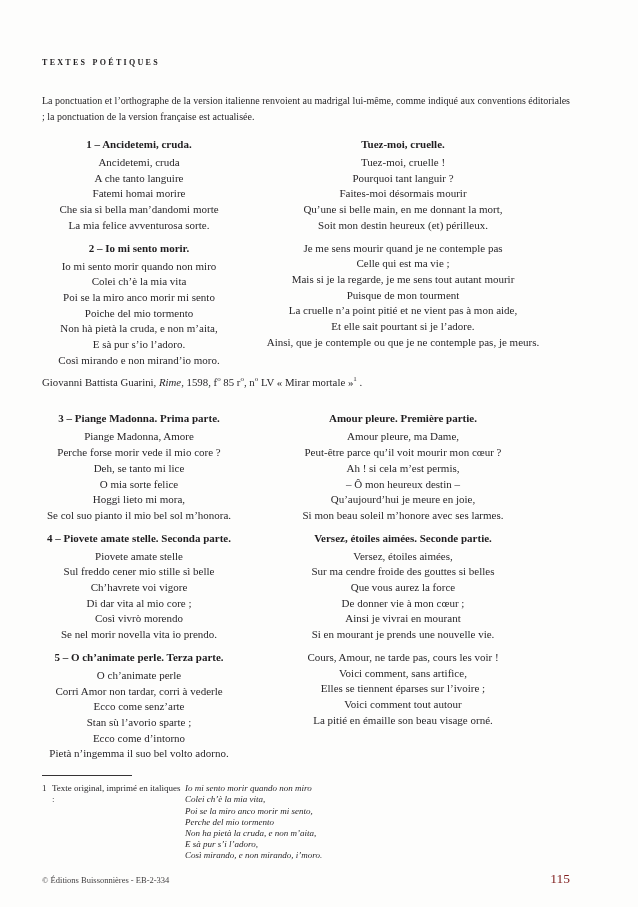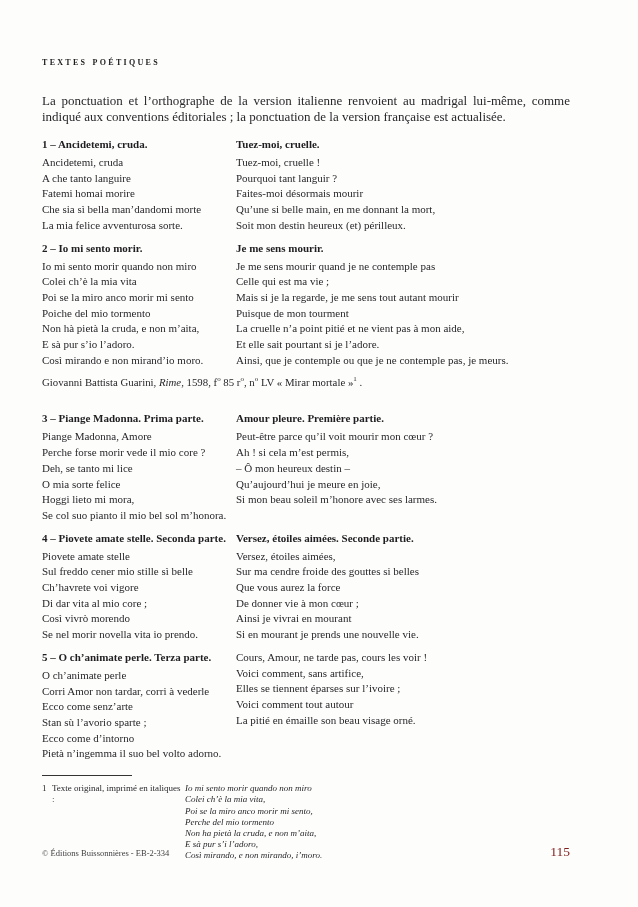--- a/index.html
+++ b/index.html
@@ -20,28 +20,29 @@
   .page-header {
     font-size:11.5px;
     font-weight:bold;
     letter-spacing:2.3px;
     color:#1e1c1e;
     font-variant:small-caps;
     text-transform:lowercase;
   }
   .intro {
     margin-top:26px;
-    font-size:13px;
+    font-size:10px;
     line-height:15.5px;
     text-align:justify;
   }
   .poem-section {
     display:grid;
     grid-template-columns:194px 1fr;
     margin-top:7px;
+    text-align:center;
   }
   .poem-section.first { margin-top:13px; }
   .poem-section.after-citation { margin-top:0; }
   .poem-title {
     font-size:11px;
     font-weight:bold;
     line-height:14px;
     margin-bottom:4px;
     color:#201e20;
   }
@@ -75,21 +76,21 @@
   }
   .footnote-marker { width:10px; flex:0 0 10px; }
   .footnote-line {
     font-style:italic;
     font-size:9px;
     line-height:11.2px;
     white-space:nowrap;
   }
   .page-footer {
     position:absolute;
-    left:42px; right:41px; top:844px;
+    left:42px; right:41px; top:871px;
     display:flex;
     justify-content:space-between;
     align-items:baseline;
   }
   .copyright { font-size:8.5px; color:#403e3f; }
   .page-number { font-size:13.5px; color:#7f1d1d; }
 </style>
 </head>
 <body>
 
@@ -129,21 +130,20 @@
           <div class="poem-line">Io mi sento morir quando non miro</div>
           <div class="poem-line">Colei ch’è la mia vita</div>
           <div class="poem-line">Poi se la miro anco morir mi sento</div>
           <div class="poem-line">Poiche del mio tormento</div>
           <div class="poem-line">Non hà pietà la cruda, e non m’aita,</div>
           <div class="poem-line">E sà pur s’io l’adoro.</div>
           <div class="poem-line">Così mirando e non mirand’io moro.</div>
         </div>
     </div>
     <div class="poem-col">
-      <h2 class="poem-title">Je me sens mourir.</h2>
       <div class="poem-lines">
           <div class="poem-line">Je me sens mourir quand je ne contemple pas</div>
           <div class="poem-line">Celle qui est ma vie ;</div>
           <div class="poem-line">Mais si je la regarde, je me sens tout autant mourir</div>
           <div class="poem-line">Puisque de mon tourment</div>
           <div class="poem-line">La cruelle n’a point pitié et ne vient pas à mon aide,</div>
           <div class="poem-line">Et elle sait pourtant si je l’adore.</div>
           <div class="poem-line">Ainsi, que je contemple ou que je ne contemple pas, je meurs.</div>
         </div>
     </div>
@@ -159,20 +159,21 @@
           <div class="poem-line">Perche forse morir vede il mio core ?</div>
           <div class="poem-line">Deh, se tanto mi lice</div>
           <div class="poem-line">O mia sorte felice</div>
           <div class="poem-line">Hoggi lieto mi mora,</div>
           <div class="poem-line">Se col suo pianto il mio bel sol m’honora.</div>
         </div>
     </div>
     <div class="poem-col">
       <h2 class="poem-title">Amour pleure. Première partie.</h2>
       <div class="poem-lines">
+          <div class="poem-line">Amour pleure, ma Dame,</div>
           <div class="poem-line">Peut-être parce qu’il voit mourir mon cœur ?</div>
           <div class="poem-line">Ah ! si cela m’est permis,</div>
           <div class="poem-line">– Ô mon heureux destin –</div>
           <div class="poem-line">Qu’aujourd’hui je meure en joie,</div>
           <div class="poem-line">Si mon beau soleil m’honore avec ses larmes.</div>
         </div>
     </div>
   </section>
 
   <section class="poem-section">

